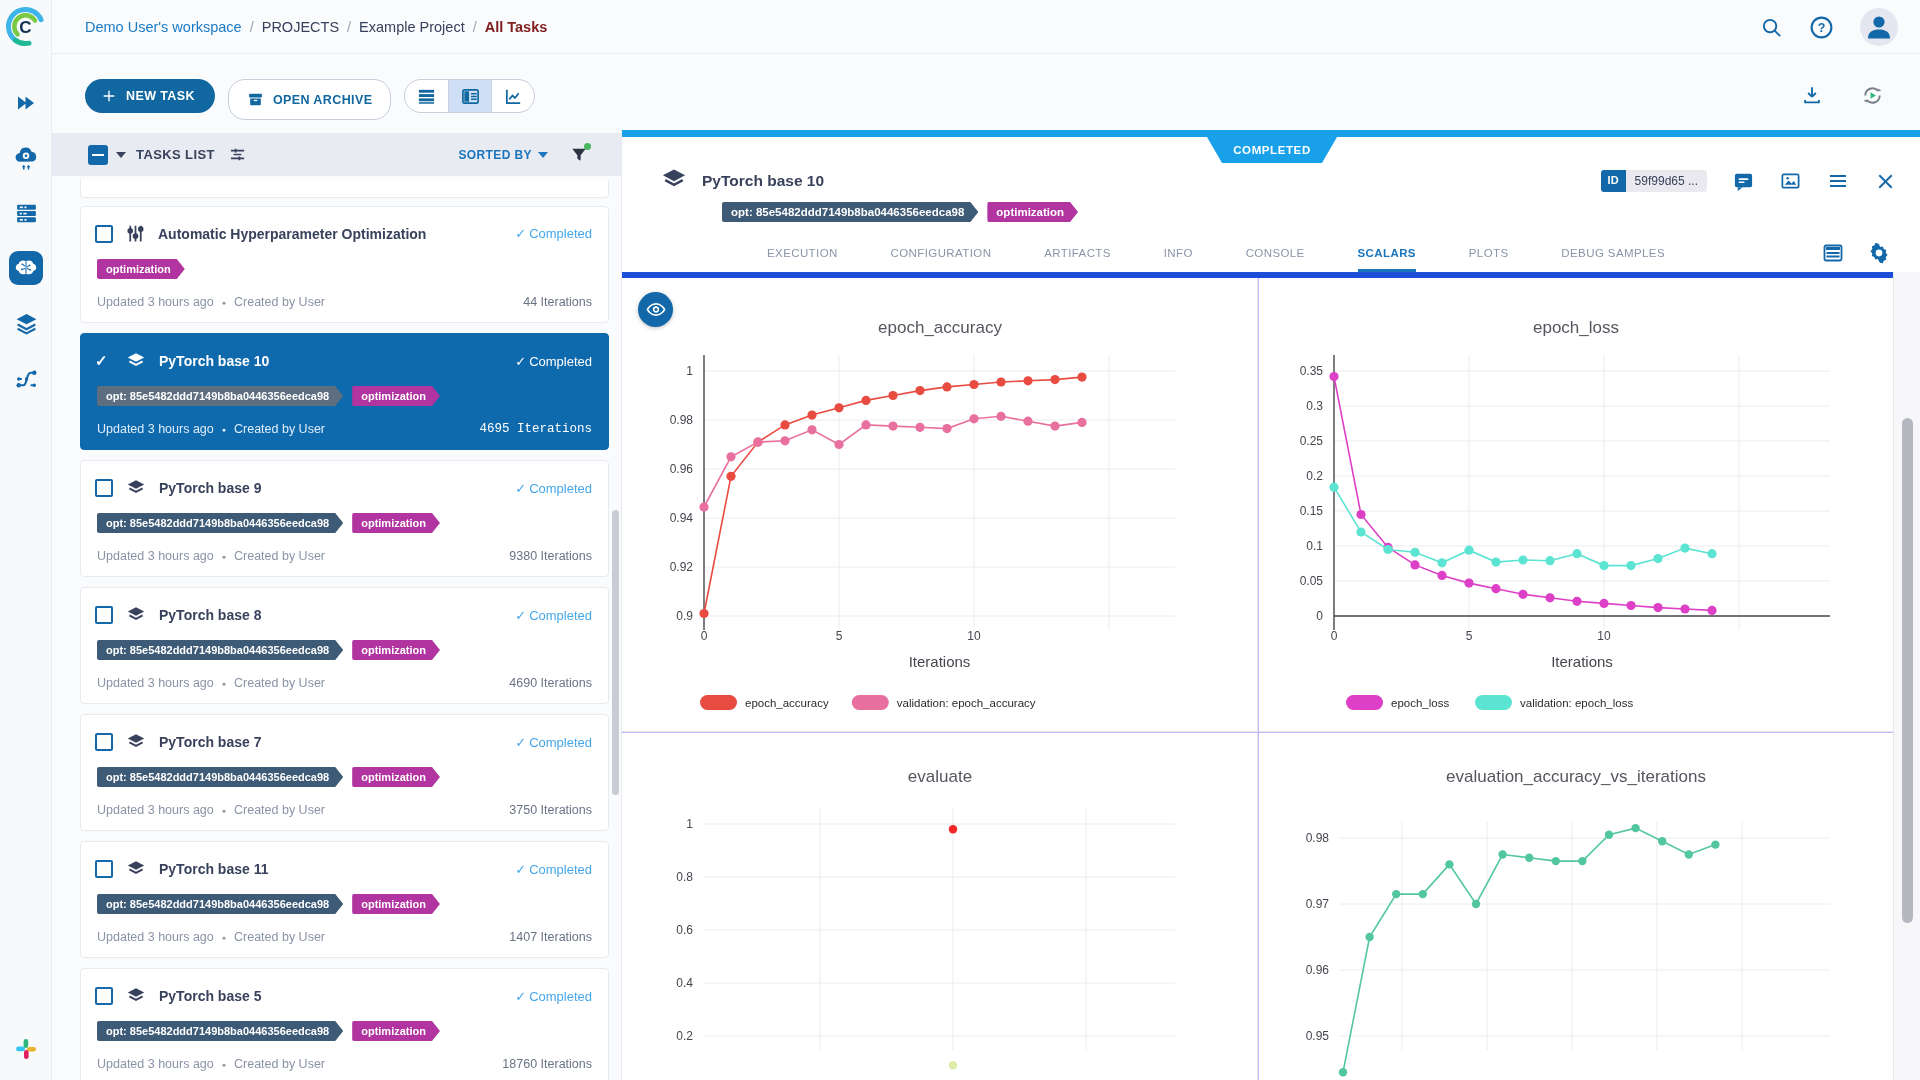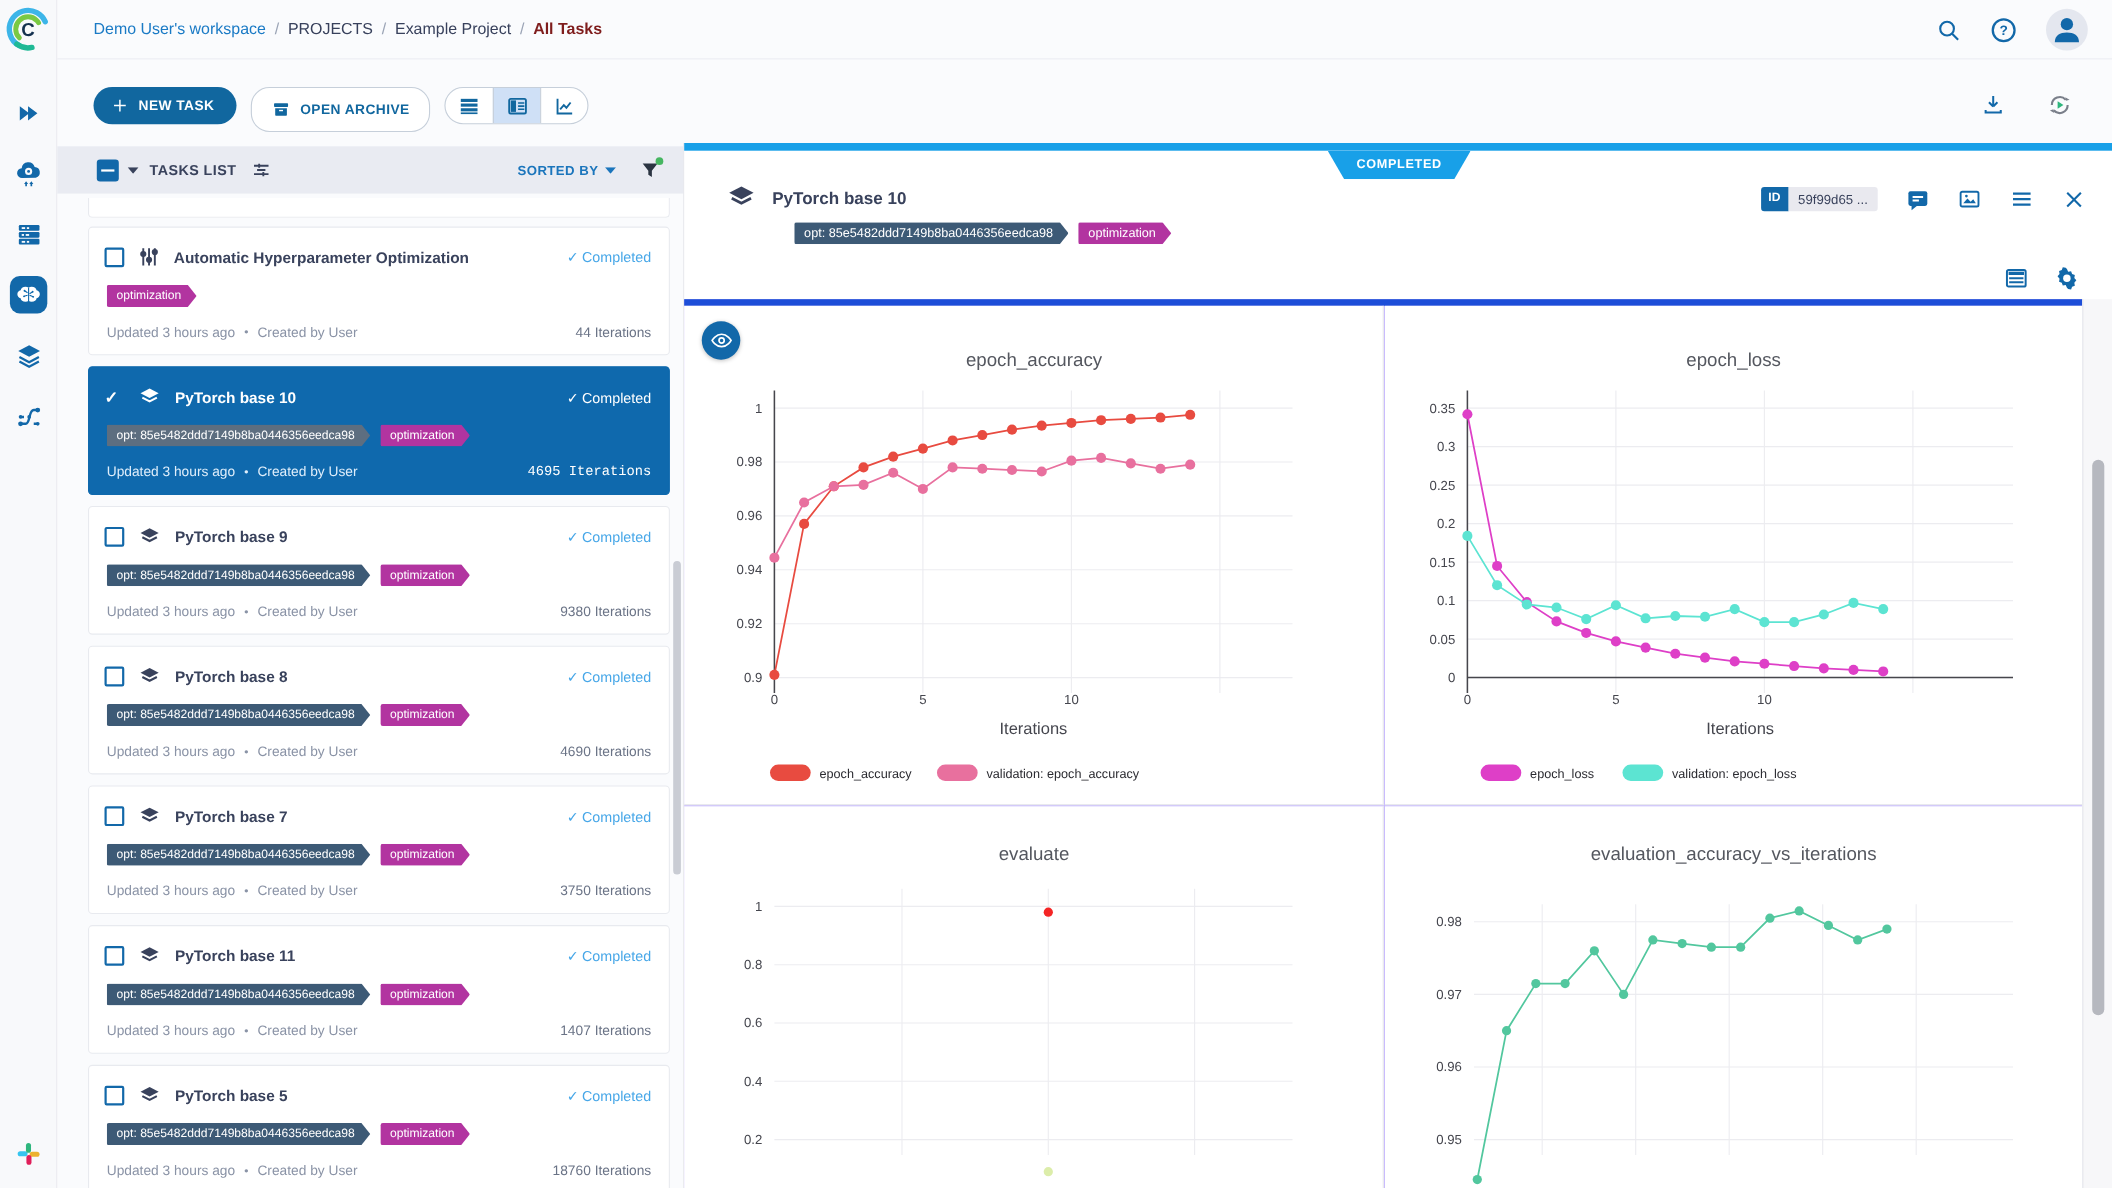--- a/index.html
+++ b/index.html
@@ -30,21 +30,21 @@
 
   
   .tasks-panel { position:absolute; left:52px; top:54px; width:570px; bottom:0; }
   .tp-toolbar { position:absolute; top:25px; left:33px; height:34px; display:flex; gap:13px; }
   .btn-new { height:34px; background:#11679f; color:#fff; border:none; border-radius:17px; padding:0 20px 0 16px; font-weight:bold; font-size:12.5px; letter-spacing:.4px; display:flex; align-items:center; gap:9px; cursor:pointer; font-family:inherit; }
   .btn-archive { height:41px; background:#fff; color:#11679f; border:1px solid #c6cfda; border-radius:17px; padding:0 18px; font-weight:bold; font-size:12.5px; letter-spacing:.4px; display:flex; align-items:center; gap:9px; cursor:pointer; font-family:inherit; }
   .seg { display:flex; border:1px solid #c6cfda; border-radius:17px; background:#fff; overflow:hidden; height:34px; }
   .seg-btn { width:43px; display:flex; align-items:center; justify-content:center; cursor:pointer; }
   .seg-btn + .seg-btn { border-left:1px solid #c6cfda; }
   .seg-btn.sel { background:#cfe0f6; }
-  .tp-header { position:absolute; top:79px; left:0; right:0; height:43px; background:#e9ebf2; display:flex; align-items:center; padding:0 22px 0 36px; }
+  .tp-header { position:absolute; top:79px; left:0; right:0; height:43px; background:#e9ebf2; display:flex; align-items:center; padding:0 34px 0 36px; }
   .cbox-ind { width:20px; height:20px; background:#1268a9; border-radius:3px; position:relative; cursor:pointer; flex:none; }
   .cbox-ind::after { content:""; position:absolute; left:4px; right:4px; top:9px; height:2.5px; background:#fff; }
   .tph-caret { margin:0 10px 0 8px; cursor:pointer; display:flex; }
   .tph-title { font-size:13px; font-weight:bold; letter-spacing:.4px; color:#39425c; }
   .tph-tune { margin-left:14px; cursor:pointer; display:flex; }
   .tph-sort { margin-left:auto; display:flex; align-items:center; gap:6px; color:#1b75bc; font-size:12px; font-weight:bold; letter-spacing:.4px; cursor:pointer; }
   .tph-filter { margin-left:22px; position:relative; cursor:pointer; display:flex; }
   .tph-filter .gdot { position:absolute; right:-3px; top:-3px; width:7px; height:7px; border-radius:50%; background:#46b661; }
 
   .cards { position:absolute; top:126px; left:28px; right:13px; bottom:0; overflow:hidden; }
@@ -54,21 +54,21 @@
   .c-row1 { display:flex; align-items:center; gap:12px; padding-top:16px; }
   .c-box { width:18px; height:18px; border:2px solid #1268a9; border-radius:2px; background:#fff; flex:none; cursor:pointer; }
   .c-check { width:18px; flex:none; color:#fff; font-size:15px; font-weight:bold; }
   .c-icon { display:flex; flex:none; }
   .c-title { font-size:14px; font-weight:bold; color:#39425c; white-space:nowrap; }
   .card.sel .c-title { color:#fff; }
   .c-status { margin-left:auto; font-size:13px; color:#47a7e8; white-space:nowrap; }
   .card.sel .c-status { color:#fff; }
   .c-status .chk { margin-right:3px; }
   .c-tags { position:absolute; left:16px; top:52px; display:flex; gap:9px; }
-  .tag { font-size:11px; font-weight:normal; color:#fff; padding:4px 14px 4px 9px; border-radius:2px; white-space:nowrap;
+  .tag { font-size:11px; font-weight:bold; color:#fff; padding:4px 14px 4px 9px; border-radius:2px; white-space:nowrap;
          clip-path:polygon(0 0, calc(100% - 8px) 0, 100% 50%, calc(100% - 8px) 100%, 0 100%); cursor:pointer; }
   .tag.magenta { background:#b234a0; }
   .tag.slate { background:#3d5a76; }
   .card.sel .tag.slate { background:#5d6e80; }
   .c-footer { position:absolute; left:16px; right:16px; bottom:13px; display:flex; align-items:center; font-size:12.5px; color:#8a93a6; }
   .card.sel .c-footer { color:#dfeefb; }
   .c-footer .dot { font-size:7px; margin:0 8px; }
   .c-iters { margin-left:auto; color:#6a7386; }
   .card.sel .c-iters { color:#fff;font-family:Liberation Mono, monospace; }
   .tp-scroll { position:absolute; right:3px; top:456px; width:7px; height:285px; border-radius:4px; background:#c9ccd4; cursor:pointer; }
@@ -520,20 +520,30 @@
             <path d="M3 6h16M3 11h16M3 16h16"></path>
           </svg>
       </span>
       <span class="ticon">
         <svg viewBox="0 0 22 22" width="21" height="21" stroke="#1268a9" stroke-width="2">
             <path d="M4.5 4.5l13 13M17.5 4.5l-13 13"></path>
           </svg>
       </span>
     </div>
 
+    <nav class="detail-tabs">
+        <span class="d-tab">EXECUTION</span>
+        <span class="d-tab">CONFIGURATION</span>
+        <span class="d-tab">ARTIFACTS</span>
+        <span class="d-tab">INFO</span>
+        <span class="d-tab">CONSOLE</span>
+        <span class="d-tab active">SCALARS</span>
+        <span class="d-tab">PLOTS</span>
+        <span class="d-tab">DEBUG SAMPLES</span>
+      </nav>
     <div class="tab-icons">
       <span class="ticon">
         <svg viewBox="0 0 22 22" width="22" height="22">
             <rect x="2.5" y="3.5" width="17" height="15" rx="1.5" fill="none" stroke="#1268a9" stroke-width="1.8"></rect>
             <rect x="4" y="5" width="14" height="3" fill="#1268a9"></rect>
             <path d="M4.5 11h13M4.5 14.5h13" stroke="#1268a9" stroke-width="1.8"></path>
           </svg>
       </span>
       <span class="ticon">
         <svg viewBox="0 0 22 22" width="22" height="22" fill="#1268a9">

